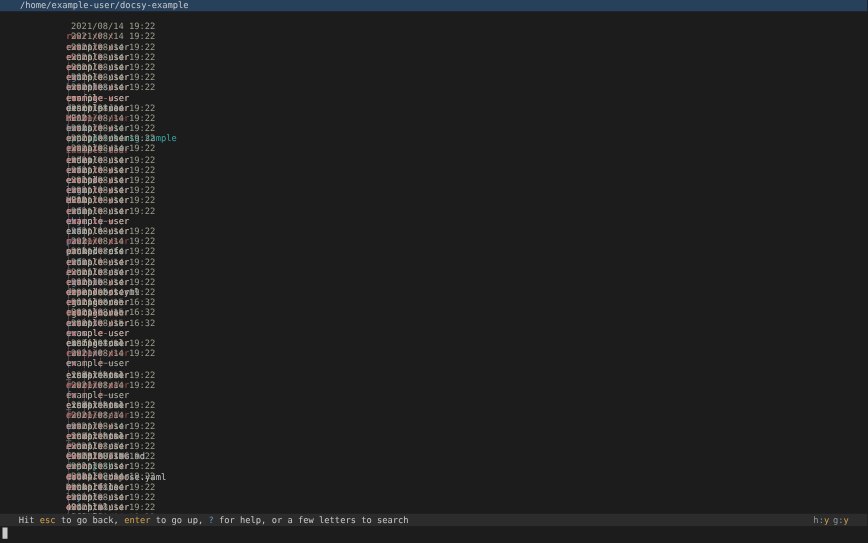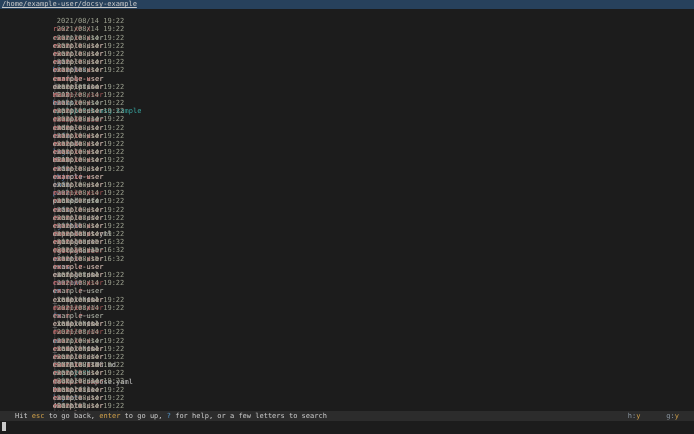--- a/index.html
+++ b/index.html
@@ -6,21 +6,21 @@
   body{
     width:694px;height:434px;overflow:hidden;
     background:#1c1c1c;
     font-family:"DejaVu Sans Mono",monospace;
     font-size:7px;
     -webkit-font-smoothing:antialiased;
   }
   .titlebar{
     height:9px;line-height:9px;
     background:#27415c;color:#c9c9c9;
-    padding-left:2px;white-space:pre;text-decoration:underline;
+    padding-left:16px;white-space:pre;
   }
   .rows{height:402px;overflow:hidden;}
   .row{
     height:8.2px;line-height:8.2px;white-space:pre;padding-left:36px;
   }
   .c{display:inline-block;vertical-align:top;white-space:pre;overflow:hidden;}
   .date{width:70px;padding-left:4px;color:#9b9f8e;}
   .perms{width:41px;color:#c06a6a;}
   .perms .dim-dash{color:#5d4040;}
   .user{width:52px;color:#b9beb2;}
@@ -34,21 +34,21 @@
   .hintbar{
     height:10px;line-height:10px;
     background:#2c2c2c;color:#c9c9c9;
     display:flex;justify-content:space-between;
     padding:0 15px;white-space:pre;
   }
   .hint-key{color:#d1a14a;}
   .hint-help{color:#58a0d8;}
   .toggles{color:#8a95a0;}
   .toggles b{color:#d1a14a;font-weight:normal;}
-  .toggle{margin-left:26px;}
+  .toggle{margin-left:3px;}
   .inputline{
     height:13px;background:#1c1c1c;padding-top:1px;
   }
   .cursor{
     display:inline-block;width:4px;height:9px;
     margin-left:2px;background:#c9c9c9;
   }
 </style>
 </head>
 <body>

